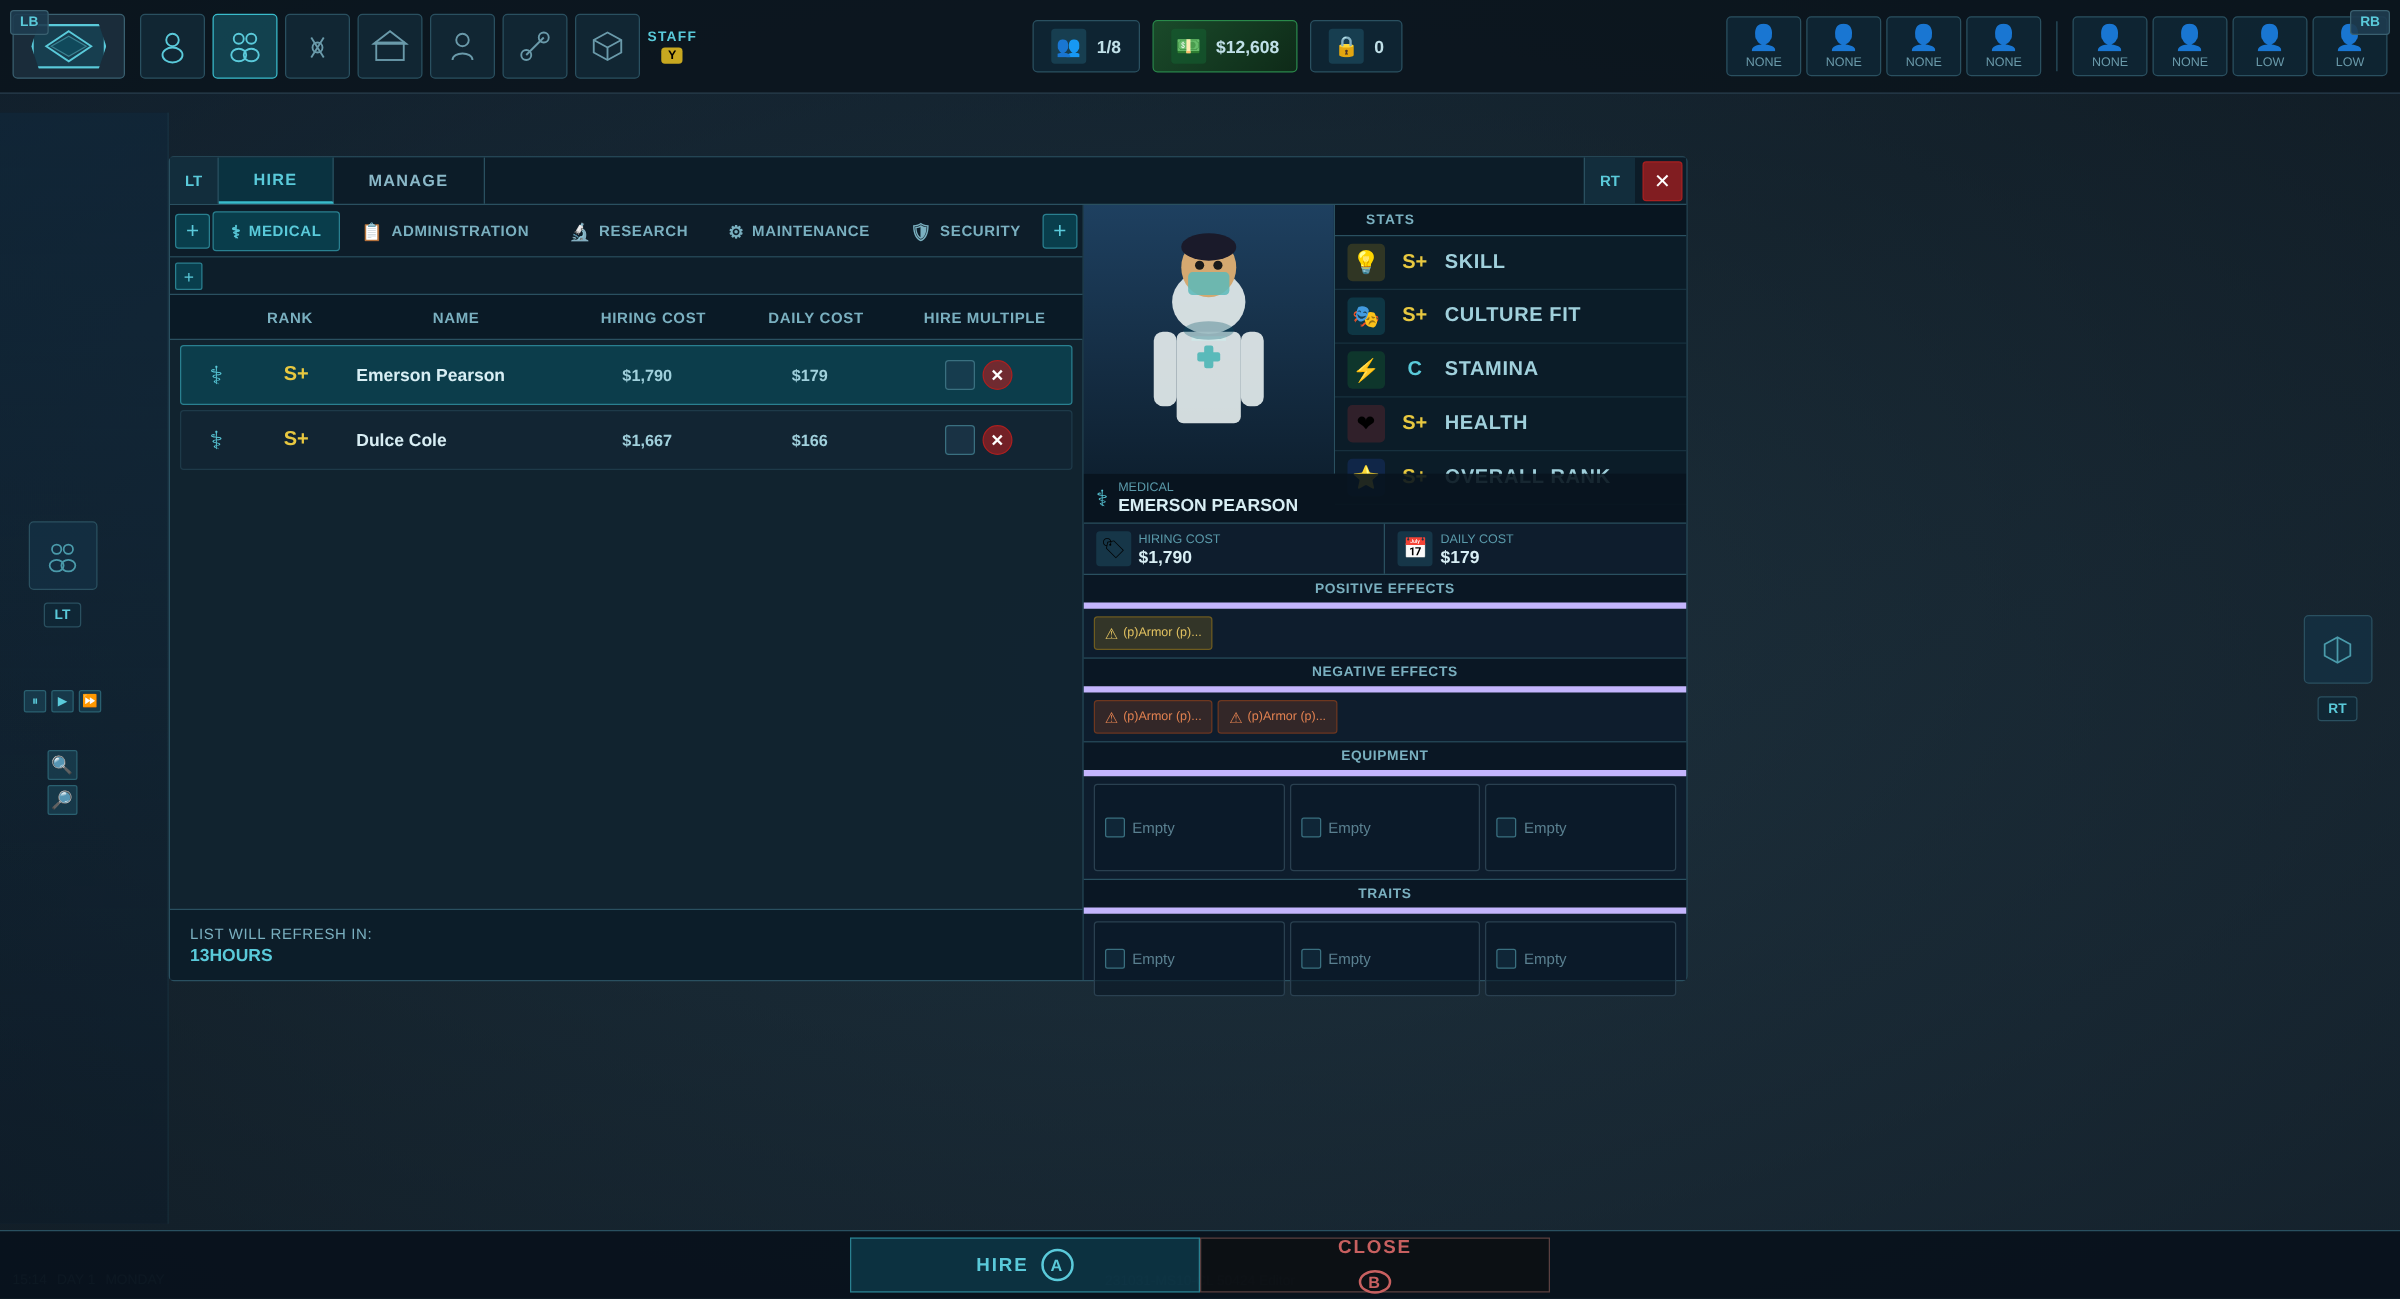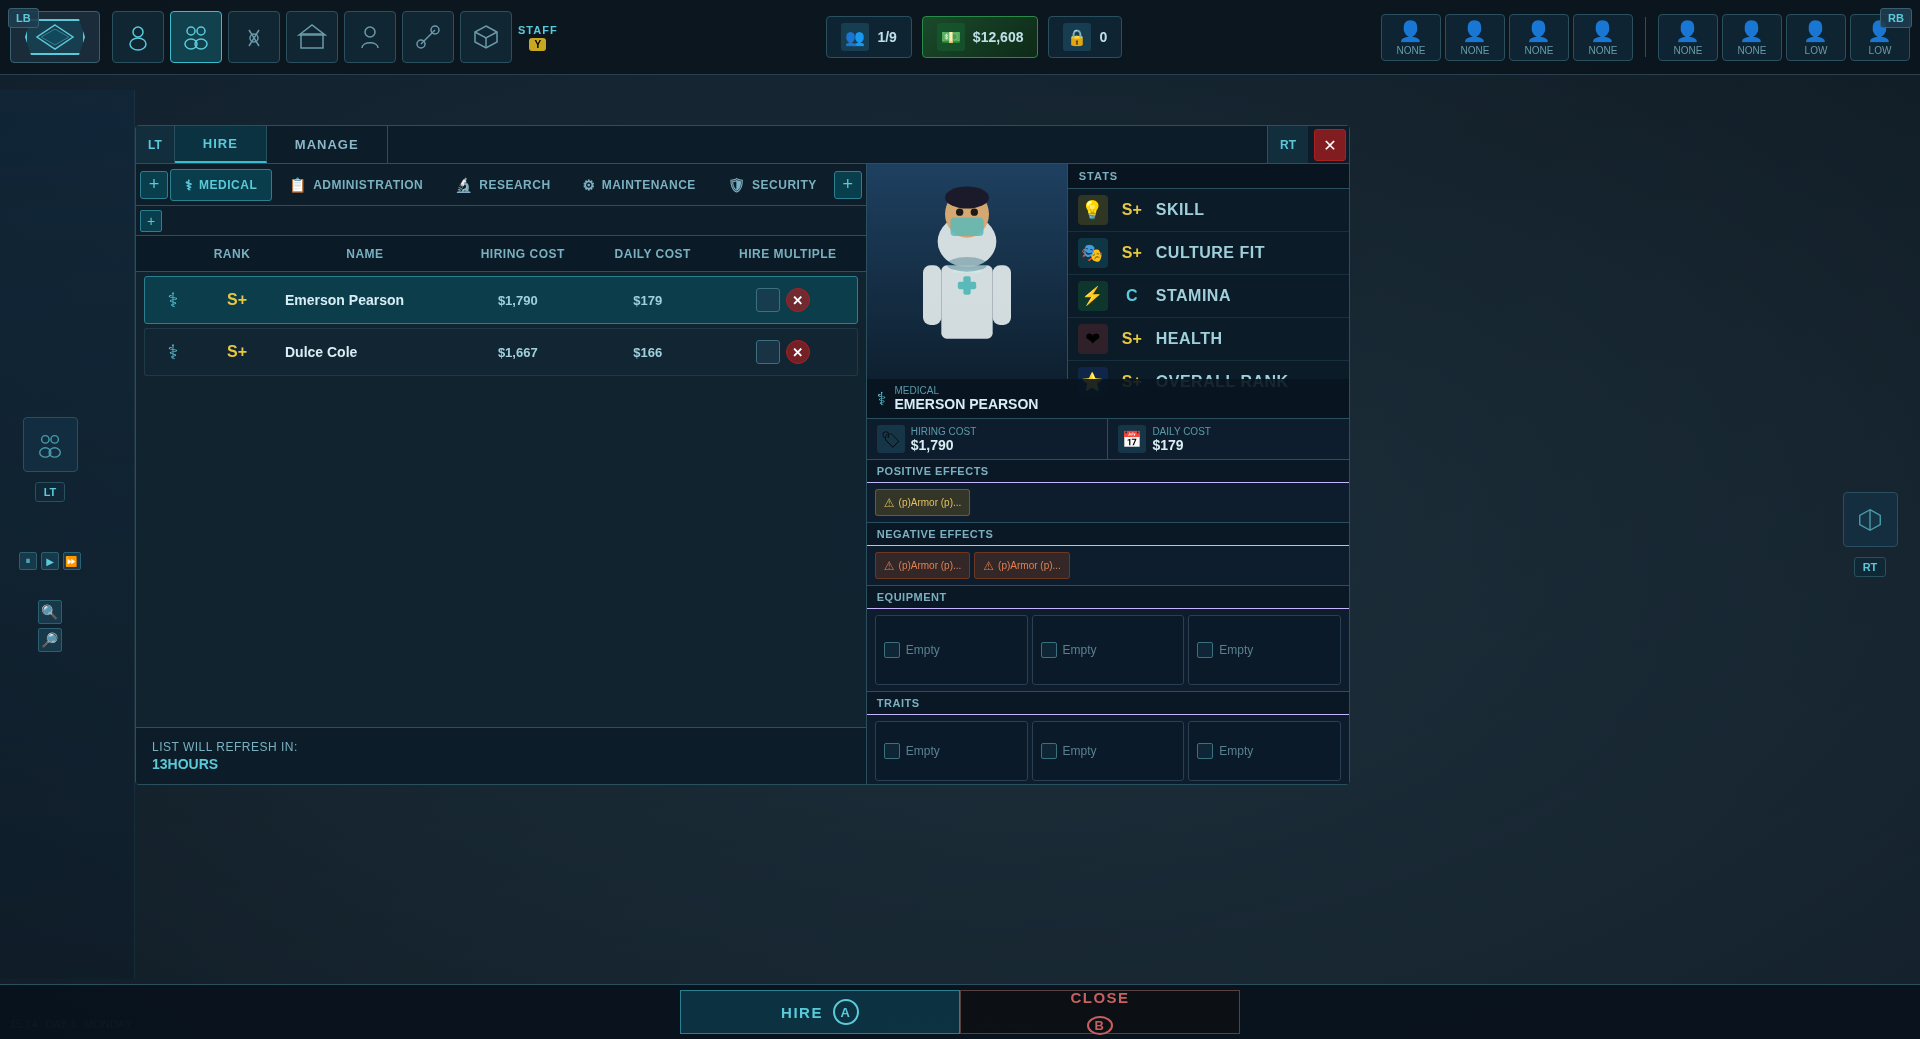--- a/index.html
+++ b/index.html
@@ -496,21 +496,21 @@
       position: relative;
       background: linear-gradient(180deg, #1e4060 0%, #0e2030 100%);
       overflow: hidden;
     }
     .stats-right {
       flex: 1;
       background: rgba(12,28,40,0.95);
       border-left: 1px solid #2a5060;
     }
     .stats-header {
-      padding: 6px 11px;
+      padding: 6px 25px;
       font-size: 11px;
       font-weight: bold;
       color: #7ab0c0;
       letter-spacing: 1px;
       border-bottom: 1px solid #2a5060;
       background: rgba(8,20,30,0.8);
     }
     .stat-row {
       display: flex;
       align-items: center;
@@ -610,21 +610,22 @@
     }
 
     
     .section-header {
       padding: 5px 10px;
       font-size: 11px;
       font-weight: bold;
       color: #7ab0c0;
       letter-spacing: 0.5px;
       background: rgba(8,20,30,0.6);
-      border-bottom: 1px solid #c4b5fd;
+      border-bottom: 5px solid #c4b5fd;
+      text-align: center;
     }
     .effects-row {
       display: flex;
       flex-wrap: wrap;
       gap: 4px;
       padding: 6px 8px;
       min-height: 40px;
       border-bottom: 1px solid #2a5060;
     }
     .effect-pill {
@@ -902,21 +903,21 @@
   </div>
 
   <div style="display:flex;flex-direction:column;align-items:center;margin-right:10px;">
     <span style="font-size:11px;color:#5acada;font-weight:bold;letter-spacing:1px;">STAFF</span>
     <span style="background:#c8a820;color:#000;font-size:10px;font-weight:bold;border-radius:3px;padding:1px 5px;margin-top:2px;">Y</span>
   </div>
 
   <div class="tb-center">
     <div class="tb-stat">
       <div class="icon-box">👥</div>
-      <span>1/9</span>
+      <span>1/8</span>
     </div>
     <div class="tb-stat tb-stat-green">
       <div class="icon-box">💵</div>
       <span>$12,608</span>
     </div>
     <div class="tb-stat">
       <div class="icon-box">🔒</div>
       <span>0</span>
     </div>
   </div>

